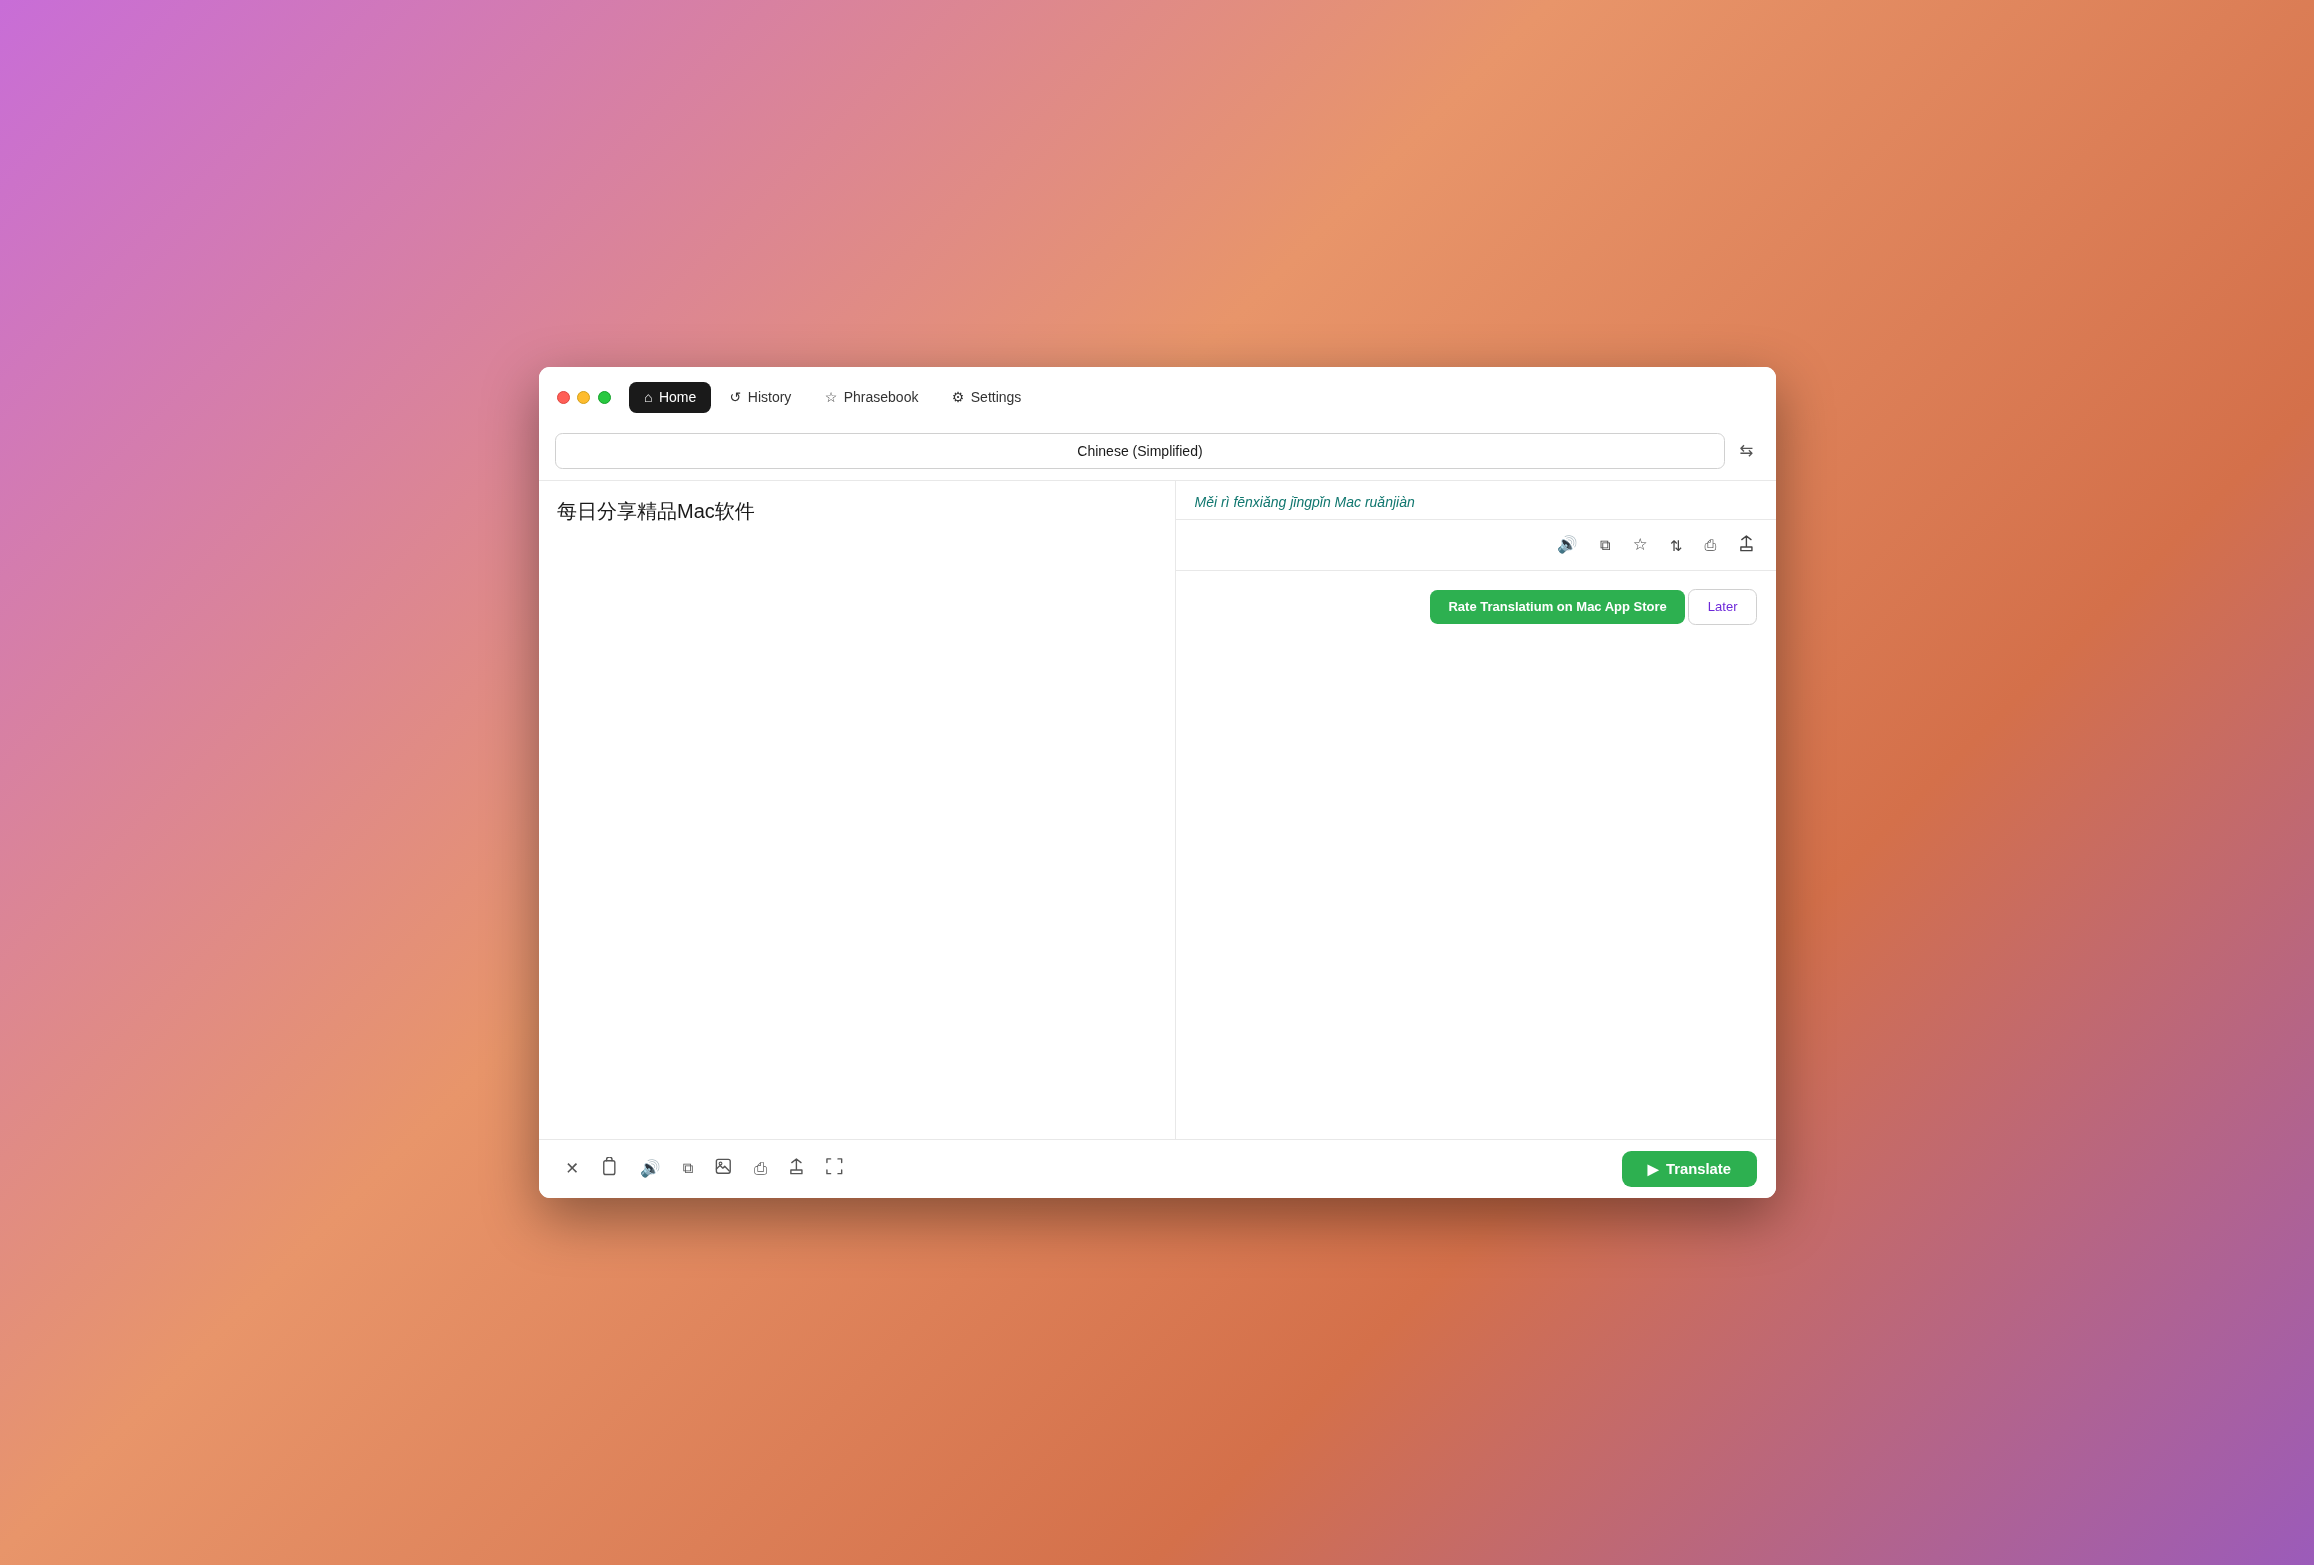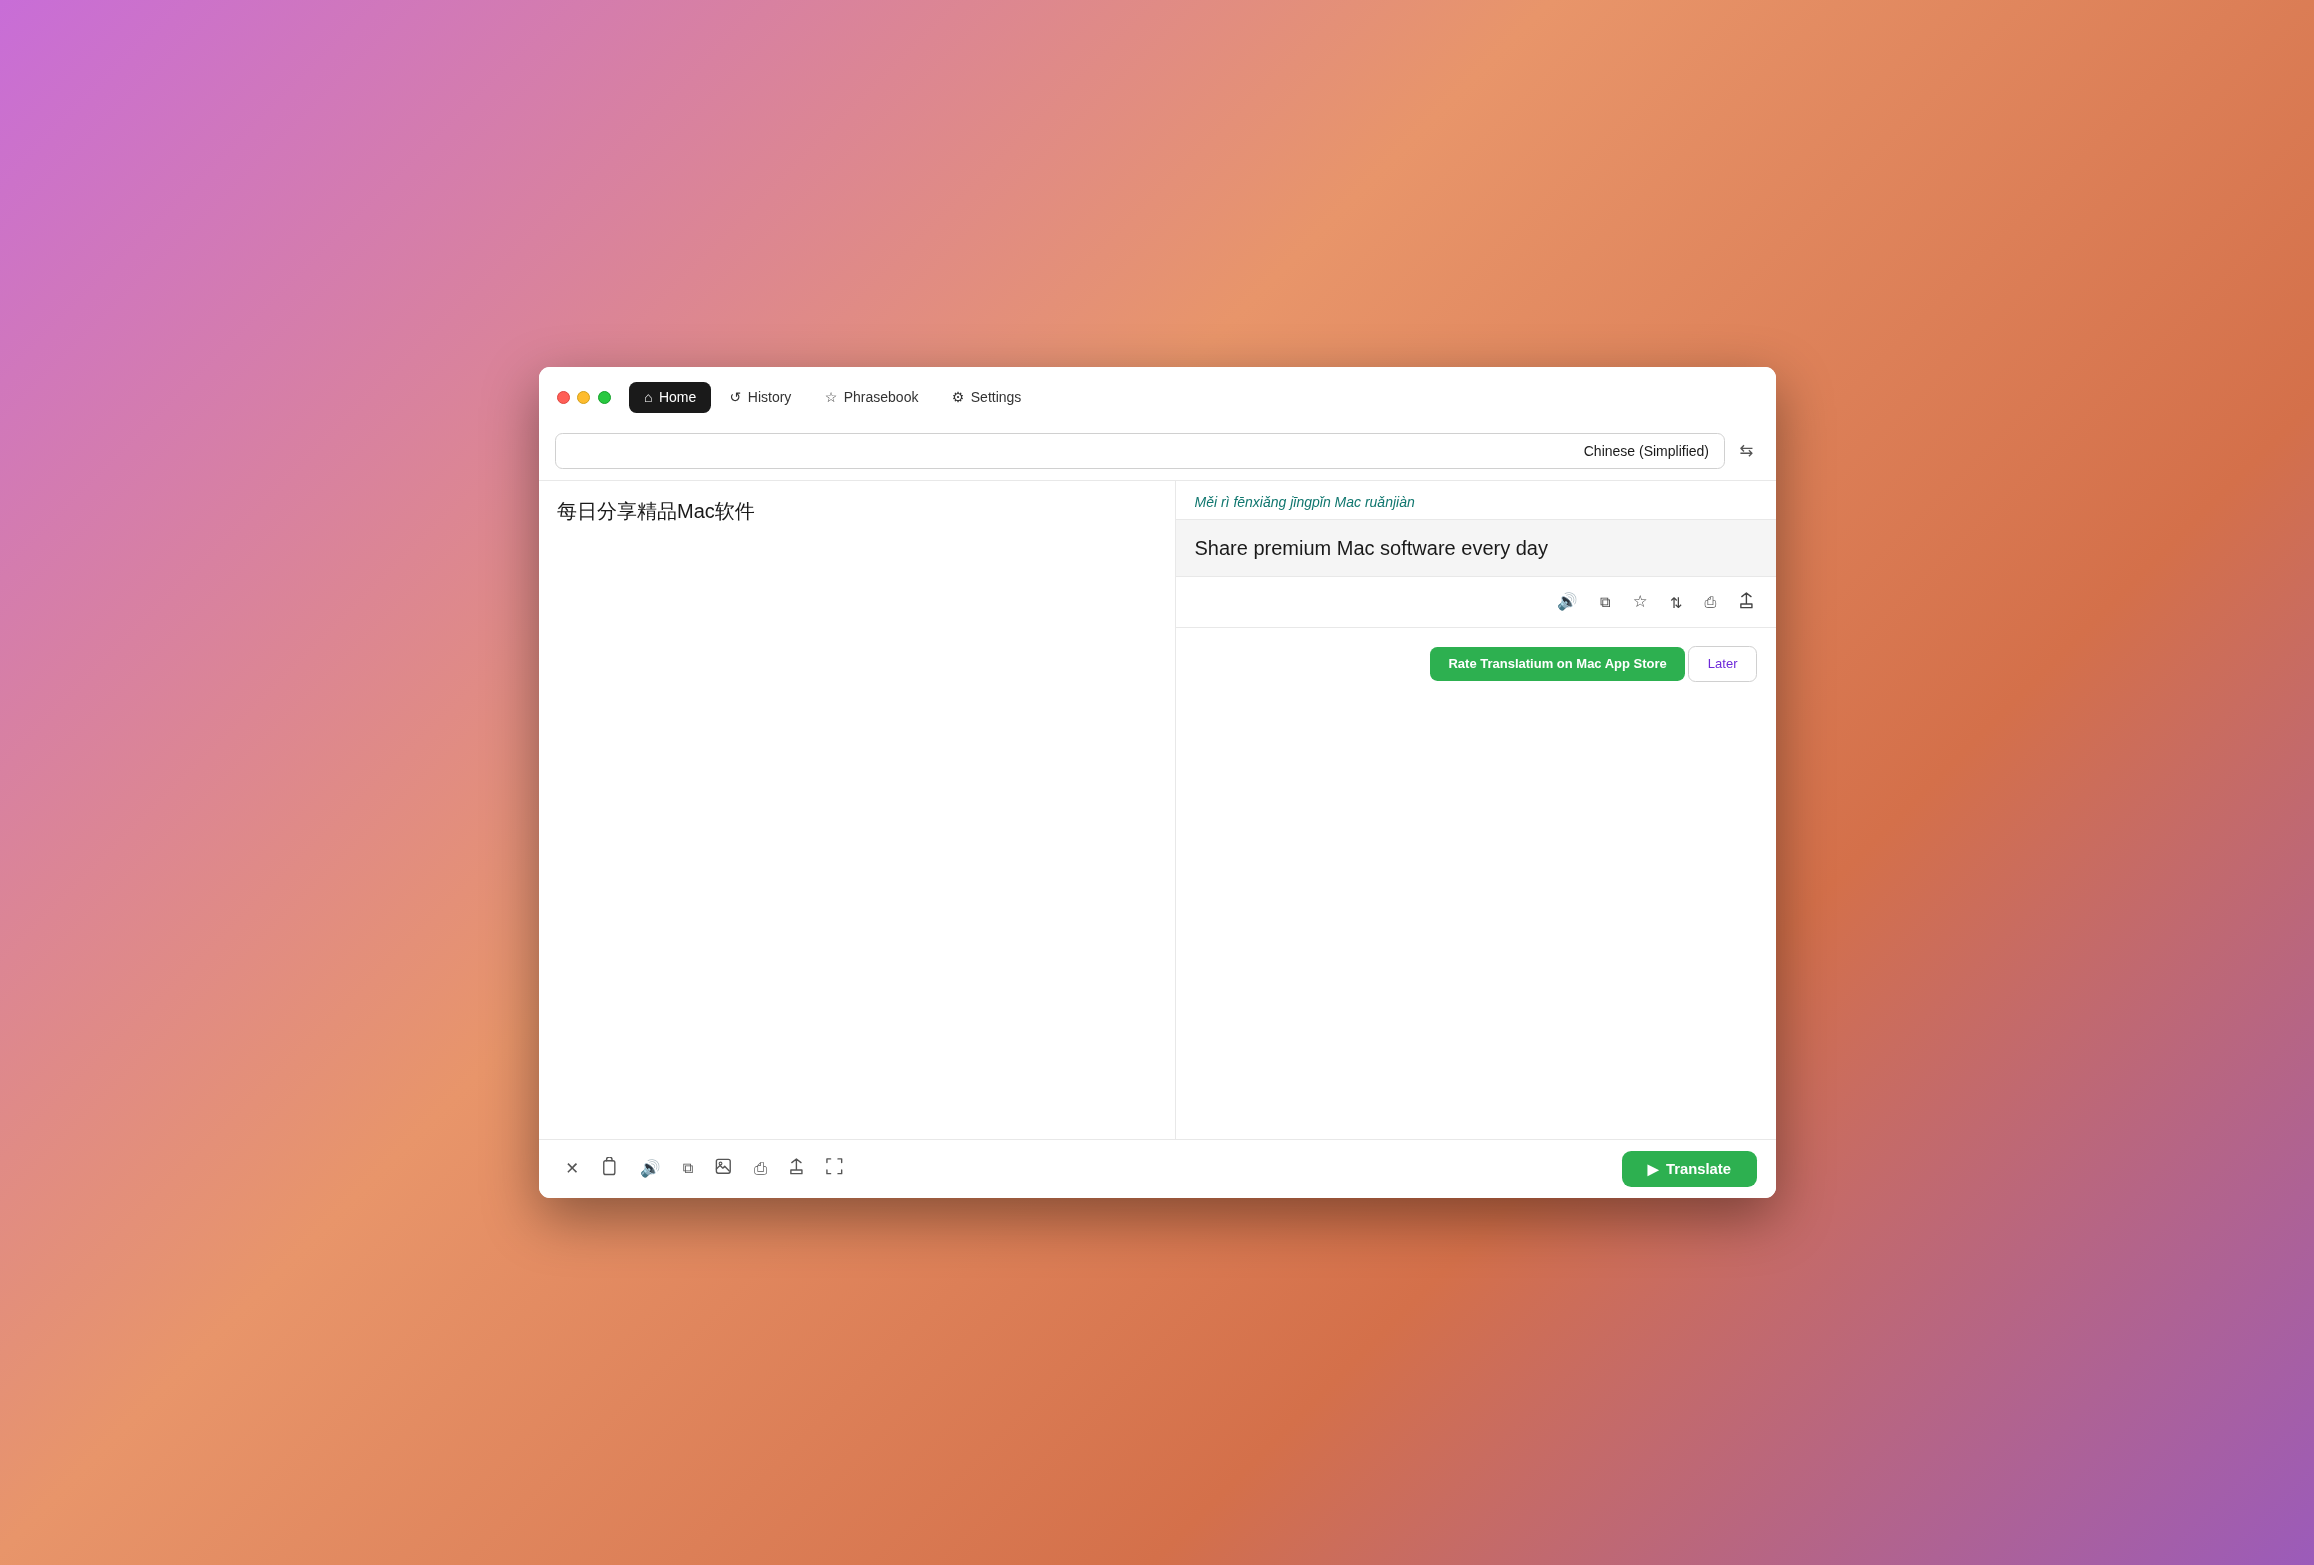--- a/index.html
+++ b/index.html
@@ -90,21 +90,21 @@
       border-bottom: 0.9px solid #e8e8e8;
       margin-top: 9.2px;
     }
 
     .lang-selector {
       flex: 1;
       padding: 9.2px 14.8px;
       border: 1.4px solid #d0d0d0;
       border-radius: 7.4px;
       font-size: 14px;
-      text-align: right;
+      text-align: center;
       cursor: pointer;
       background: #fff;
       color: #1a1a1a;
       font-weight: 400;
     }
 
     .swap-btn {
       background: none;
       border: none;
       cursor: pointer;
@@ -296,21 +296,20 @@
   <div class="main-content">
 
     <div class="source-panel">
       <div class="source-text" contenteditable="true" style="">每日分享精品Mac软件</div>
     </div>
 
     <div class="target-panel">
 
       <div class="romanization">Měi rì fēnxiǎng jīngpǐn Mac ruǎnjiàn</div>
 
-      <div class="translation-text-area">Share premium Mac software every day</div>
 
       <div class="action-icons">
         <button class="action-icon-btn" title="Speak">🔊</button>
         <button class="action-icon-btn" title="Copy" style="font-size:14.8px;">⧉</button>
         <button class="action-icon-btn" title="Favorite">☆</button>
         <button class="action-icon-btn" title="Swap" style="font-size:14.8px;">⇅</button>
         <button class="action-icon-btn" title="Print" style="font-size:14.8px;">⎙</button>
         <button class="action-icon-btn" title="Share" style="font-size:14.8px; transform:rotate(0deg);">
           <svg width="14.8" height="16.6" viewBox="0 0 16 18" fill="none" xmlns="http://www.w3.org/2000/svg">
             <path d="M8 1v11M3 5l5-4 5 4M2 13h12v4H2z" stroke="#444" stroke-width="1.5" stroke-linecap="round" stroke-linejoin="round"></path>

